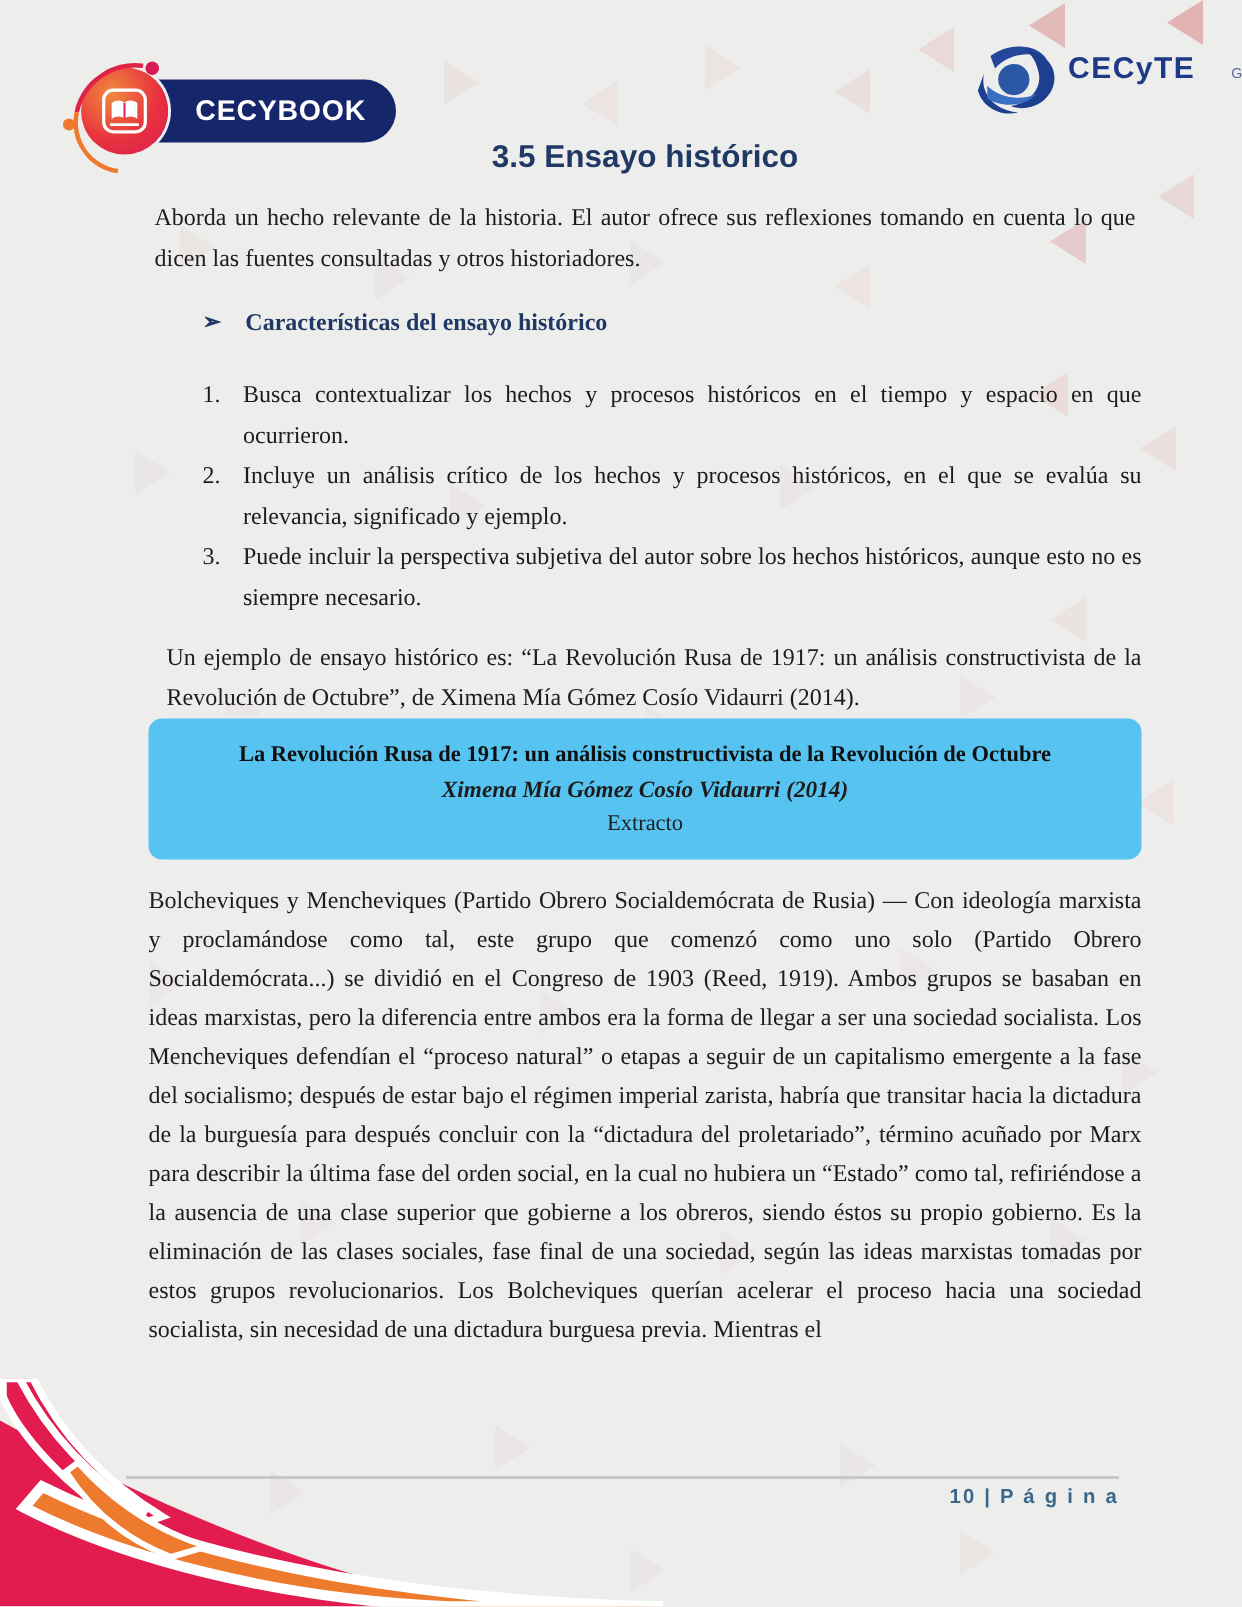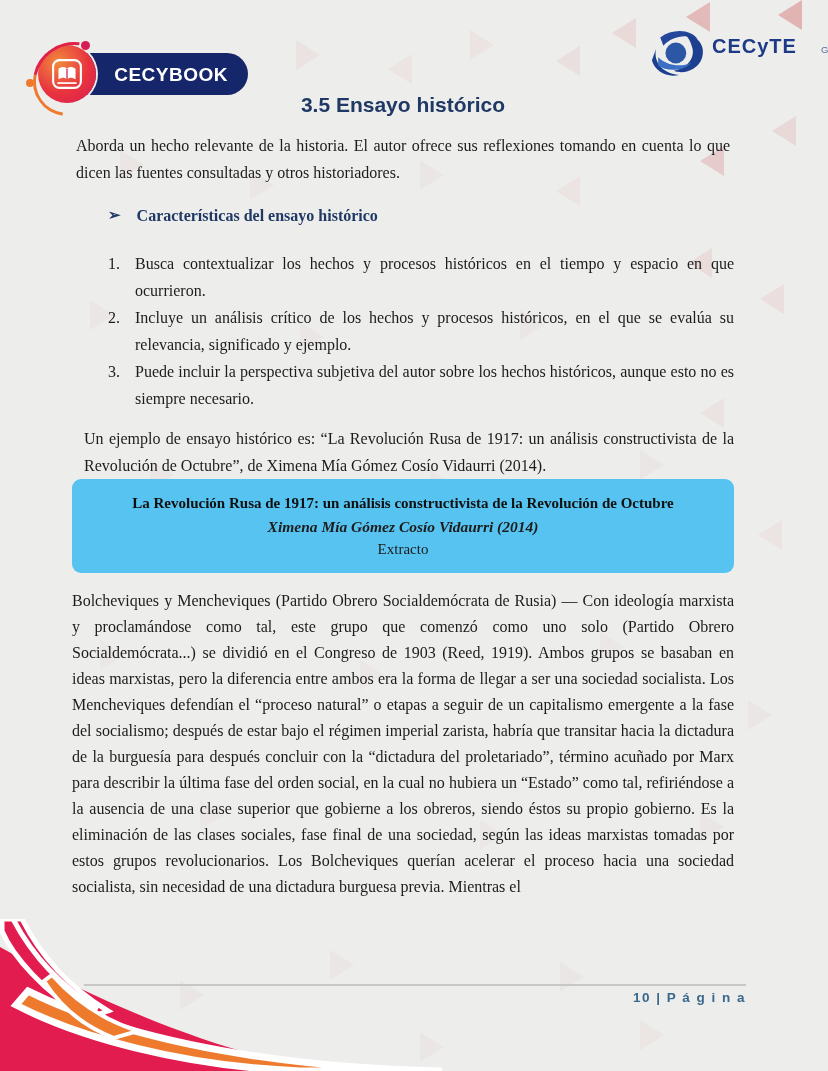--- a/index.html
+++ b/index.html
@@ -10,40 +10,40 @@
     color:#1c1c1c;
   }
   .page{position:absolute;inset:0;overflow:hidden;}
 
   
   .wm{position:absolute;width:0;height:0;border-top:15px solid transparent;border-bottom:15px solid transparent;}
   .wm.r{border-left:24px solid currentColor;}
   .wm.l{border-right:24px solid currentColor;}
 
   
-  .cecybook{position:absolute;left:36px;top:42px;width:220px;height:66px;}
+  .cecybook{position:absolute;left:52px;top:42px;width:220px;height:66px;}
   .cb-pill{position:absolute;left:30px;top:11px;width:182px;height:42px;background:#16266b;
     border-radius:10px 22px 22px 10px;display:flex;align-items:center;justify-content:flex-end;padding-right:20px;box-sizing:border-box;}
   .cb-pill span{font:700 19px/1 "Liberation Sans",sans-serif;color:#fff;letter-spacing:.5px;}
   .cb-circle{position:absolute;left:2px;top:3px;width:58px;height:58px;border-radius:50%;
     background:radial-gradient(circle at 35% 30%, #f08a3c 0%, #e8333f 55%, #d81b52 100%);
     display:flex;align-items:center;justify-content:center;box-shadow:0 0 0 2px #ededec;}
   .cb-ring{position:absolute;left:-6px;top:-2px;width:72px;height:66px;border-radius:50%;
     border:3px solid transparent;border-top-color:#e02148;border-left-color:#ef7a2e;transform:rotate(-35deg);}
   .cb-dot1{position:absolute;right:6px;top:-4px;width:9px;height:9px;border-radius:50%;background:#d81b52;}
   .cb-dot2{position:absolute;left:-12px;bottom:16px;width:8px;height:8px;border-radius:50%;background:#ef7a2e;}
 
   
   .cecyte{position:absolute;left:650px;top:28px;display:flex;align-items:flex-start;gap:4px;}
   .cecyte-text{display:flex;flex-direction:row;align-items:flex-end;margin-top:8px;gap:24px;}
   .cecyte-name{font:800 20px/1 "Liberation Sans",sans-serif;color:#1d3a86;letter-spacing:1px;}
   .cecyte-sub{font:400 9.5px/1.4 "Liberation Sans",sans-serif;color:#5b6f9e;}
 
   
-  .content{position:absolute;left:72px;top:92px;width:662px;font-size:16px;line-height:27px;text-align:justify;}
+  .content{position:absolute;left:99px;top:92px;width:662px;font-size:16px;line-height:27px;text-align:justify;}
   .page-title{margin:0 0 14px 0;text-align:center;font:700 21px/26px "Liberation Sans",sans-serif;color:#1f3864;}
   .intro{margin:4px;}
   .char-heading{display:flex;gap:16px;margin:16px 0 0 36px;color:#1f3864;font-weight:700;text-align:left;}
   .char-arrow{font-size:15px;}
   .num-list{margin-top:21px;}
   .num-item{display:flex;margin-left:36px;}
   .num-item .num{flex:0 0 27px;}
   .num-item .num-text{flex:1;text-align:justify;}
   .example{margin:13px 0 0 12px;}
   .callout{background:#57c3f1;border-radius:9px;padding:13px 14px;text-align:center;}

